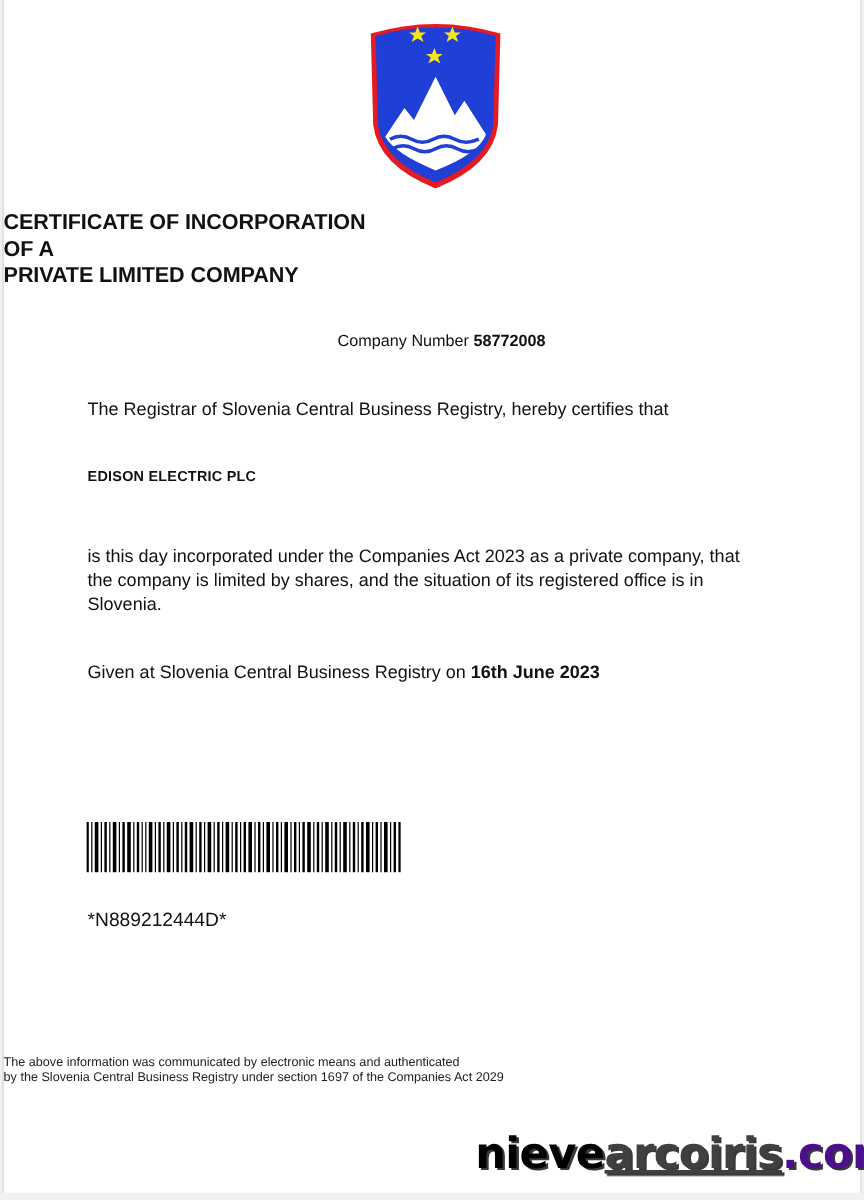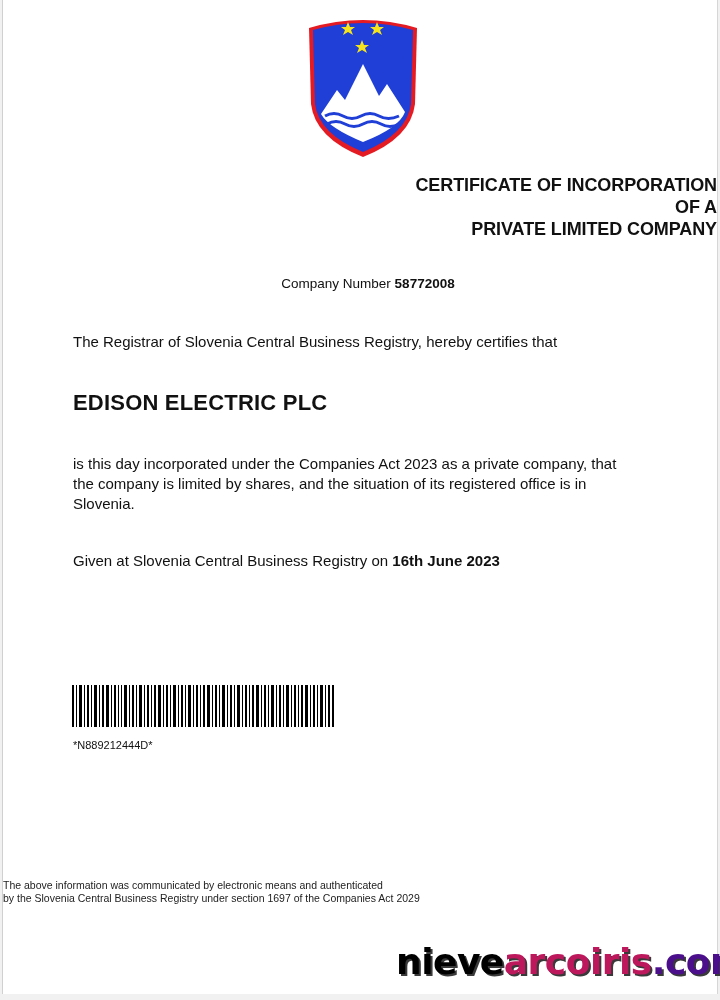--- a/index.html
+++ b/index.html
@@ -12,48 +12,48 @@
     }
     .page {
       position: absolute; left: 2px; top: 0; width: 714px; height: 994px;
       background: #ffffff;
       border-left: 1px solid #d0d0d0;
       border-right: 1px solid #d6d6d6;
     }
     .crest { position: absolute; left: 304px; top: 16px; width: 112px; height: 143px; }
     .title {
       position: absolute; left: 0; right: 0; top: 174px;
-      text-align: right; font-weight: bold; font-size: 18px; line-height: 22px;
+      text-align: left; font-weight: bold; font-size: 18px; line-height: 22px;
       letter-spacing: -0.1px;
     }
     .title div { display: block; }
     .company-number {
       position: absolute; left: 0; right: 0; top: 276px; text-align: center; font-size: 13.5px; padding-left: 16px;
     }
     .company-number b { font-weight: bold; }
     .para { position: absolute; left: 70px; width: 580px; font-size: 15px; line-height: 20px; }
     .certifies { top: 332px; }
-    .company-name { position: absolute; left: 70px; top: 390px; font-size: 22px; font-weight: bold; letter-spacing: 0.2px; }
+    .company-name { position: absolute; left: 70px; top: 390px; font-size: 12px; font-weight: bold; letter-spacing: 0.2px; }
     .body-text { top: 454px; width: 560px; }
     .given { top: 551px; }
     .given b { font-weight: bold; }
     .barcode { position: absolute; left: 69px; top: 685px; width: 262px; height: 42px; }
-    .barcode-text { position: absolute; left: 70px; top: 739px; font-size: 11px; }
+    .barcode-text { position: absolute; left: 70px; top: 759px; font-size: 16px; }
     .footer {
       position: absolute; left: 0; right: 0; top: 879px; text-align: left;
       font-size: 10.5px; line-height: 13px; color: #222;
     }
     .watermark {
       position: absolute; left: 393px; top: 940px; font-size: 36px; font-weight: bold;
       letter-spacing: -0.5px; line-height: 44px;
       text-shadow: 2px 2px 0 #3a3a3a;
       font-family: "DejaVu Sans", sans-serif;
     }
     .wm-1 { color: #000000; }
-    .wm-2 { color: #be185d; }
+    .wm-2 { color: #404040; text-decoration: underline; }
     .wm-3 { color: #4b0f8c; }
   </style>
 </head>
 <body>
 
 <div class="page">
 
   <svg class="crest" viewBox="0 0 112 143">
     <path d="M2 12 Q56 -4 110 12 L108 88 Q104 122 56 141 Q8 122 4 88 Z" fill="#e41b23"></path>
     <path d="M6 14 Q56 0 106 14 L104 88 Q100 118 56 136 Q12 118 8 88 Z" fill="#1f3fd6"></path>

